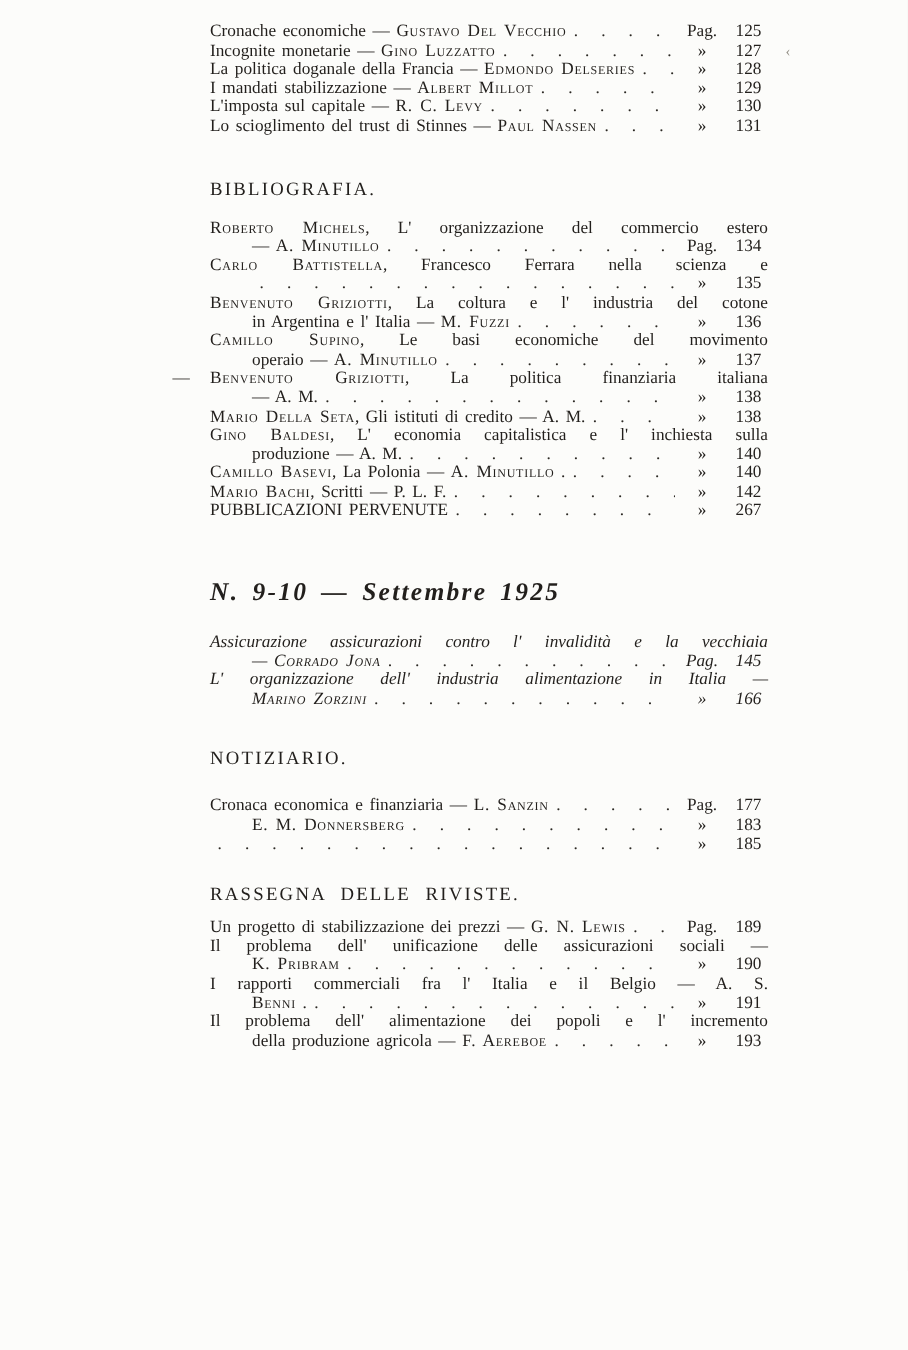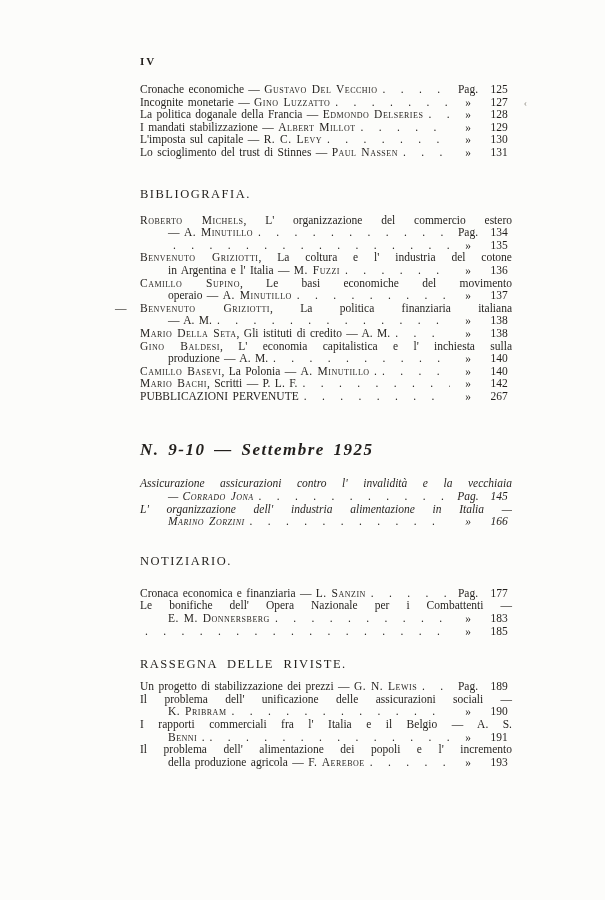--- a/index.html
+++ b/index.html
@@ -31,21 +31,20 @@
   .mt-notiz{margin-top:19px;}
   .mt-hrass{margin-top:20px;}
   .mt-rass{margin-top:9px;}
 </style>
 </head>
 <body>
 
 <div class="page">
   <div class="content">
 
-    <div class="folio">IV</div>
 
     <div class="block mt-issue8">
       <div class="row">
         <span class="txt"><span>Cronache economiche — </span><span class="sc">Gustavo Del Vecchio</span></span>
         <span class="dots">. . . . . . . . . . . . . . . . . . . . . . . . .</span>
         <span class="pag">Pag.</span>
         <span class="num">125</span>
       </div>
       <div class="row">
         <span class="txt"><span>Incognite monetarie — </span><span class="sc">Gino Luzzatto</span></span>
@@ -85,20 +84,23 @@
     <div class="block mt-biblio">
       <div class="row full">
         <span class="txt"><span class="sc">Roberto Michels</span><span>, L' organizzazione del commercio estero</span></span>
       </div>
       <div class="row ind">
         <span class="txt"><span>— </span><span class="sc">A. Minutillo</span></span>
         <span class="dots">. . . . . . . . . . . . . . . . . . . . . . . . .</span>
         <span class="pag">Pag.</span>
         <span class="num">134</span>
       </div>
+      <div class="row full">
+        <span class="txt"><span class="sc">Carlo Battistella</span><span>, Francesco Ferrara nella scienza e</span></span>
+      </div>
       <div class="row ind">
         <span class="dots">. . . . . . . . . . . . . . . . . . . . . . . . .</span>
         <span class="pag">»</span>
         <span class="num">135</span>
       </div>
       <div class="row full">
         <span class="txt"><span class="sc">Benvenuto Griziotti</span><span>, La coltura e l' industria del cotone</span></span>
       </div>
       <div class="row ind">
         <span class="txt"><span>in Argentina e l' Italia — </span><span class="sc">M. Fuzzi</span></span>
@@ -185,23 +187,20 @@
 
     <div class="h-center mt-hnotiz">NOTIZIARIO.</div>
 
     <div class="block mt-notiz">
       <div class="row">
         <span class="txt"><span>Cronaca economica e finanziaria — </span><span class="sc">L. Sanzin</span></span>
         <span class="dots">. . . . . . . . . . . . . . . . . . . . . . . . .</span>
         <span class="pag">Pag.</span>
         <span class="num">177</span>
       </div>
-      <div class="row full">
-        <span class="txt"><span>Le bonifiche dell' Opera Nazionale per i Combattenti —</span></span>
-      </div>
       <div class="row ind">
         <span class="txt"><span class="sc">E. M. Donnersberg</span></span>
         <span class="dots">. . . . . . . . . . . . . . . . . . . . . . . . .</span>
         <span class="pag">»</span>
         <span class="num">183</span>
       </div>
       <div class="row">
         <span class="dots">. . . . . . . . . . . . . . . . . . . . . . . . .</span>
         <span class="pag">»</span>
         <span class="num">185</span>

